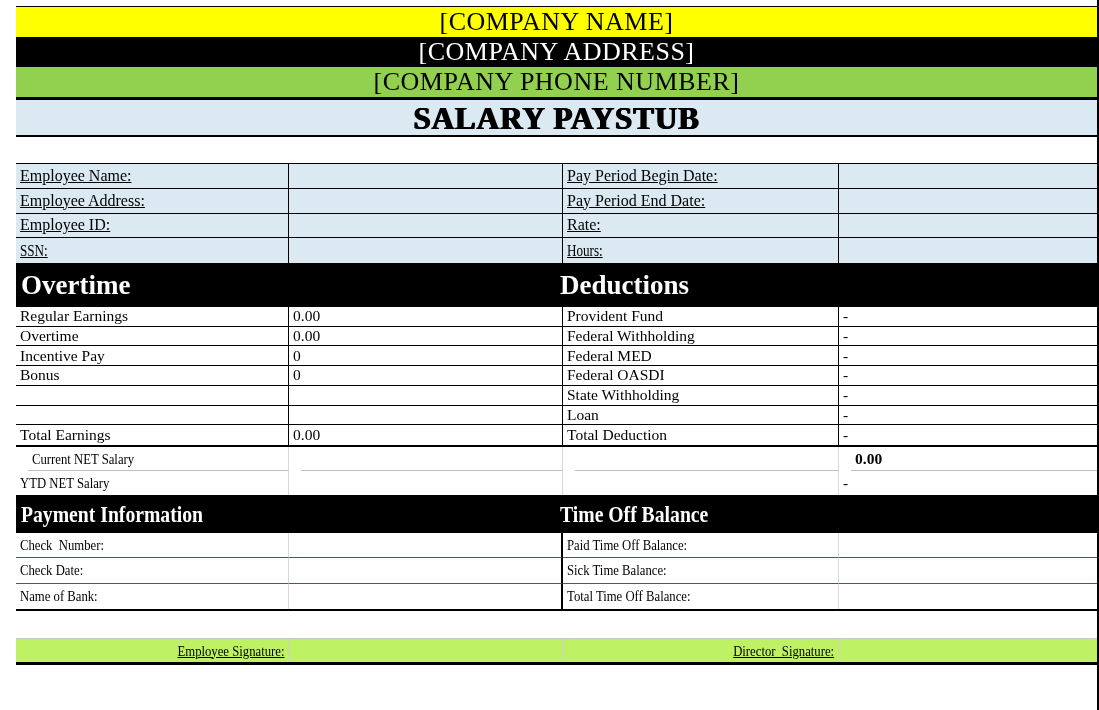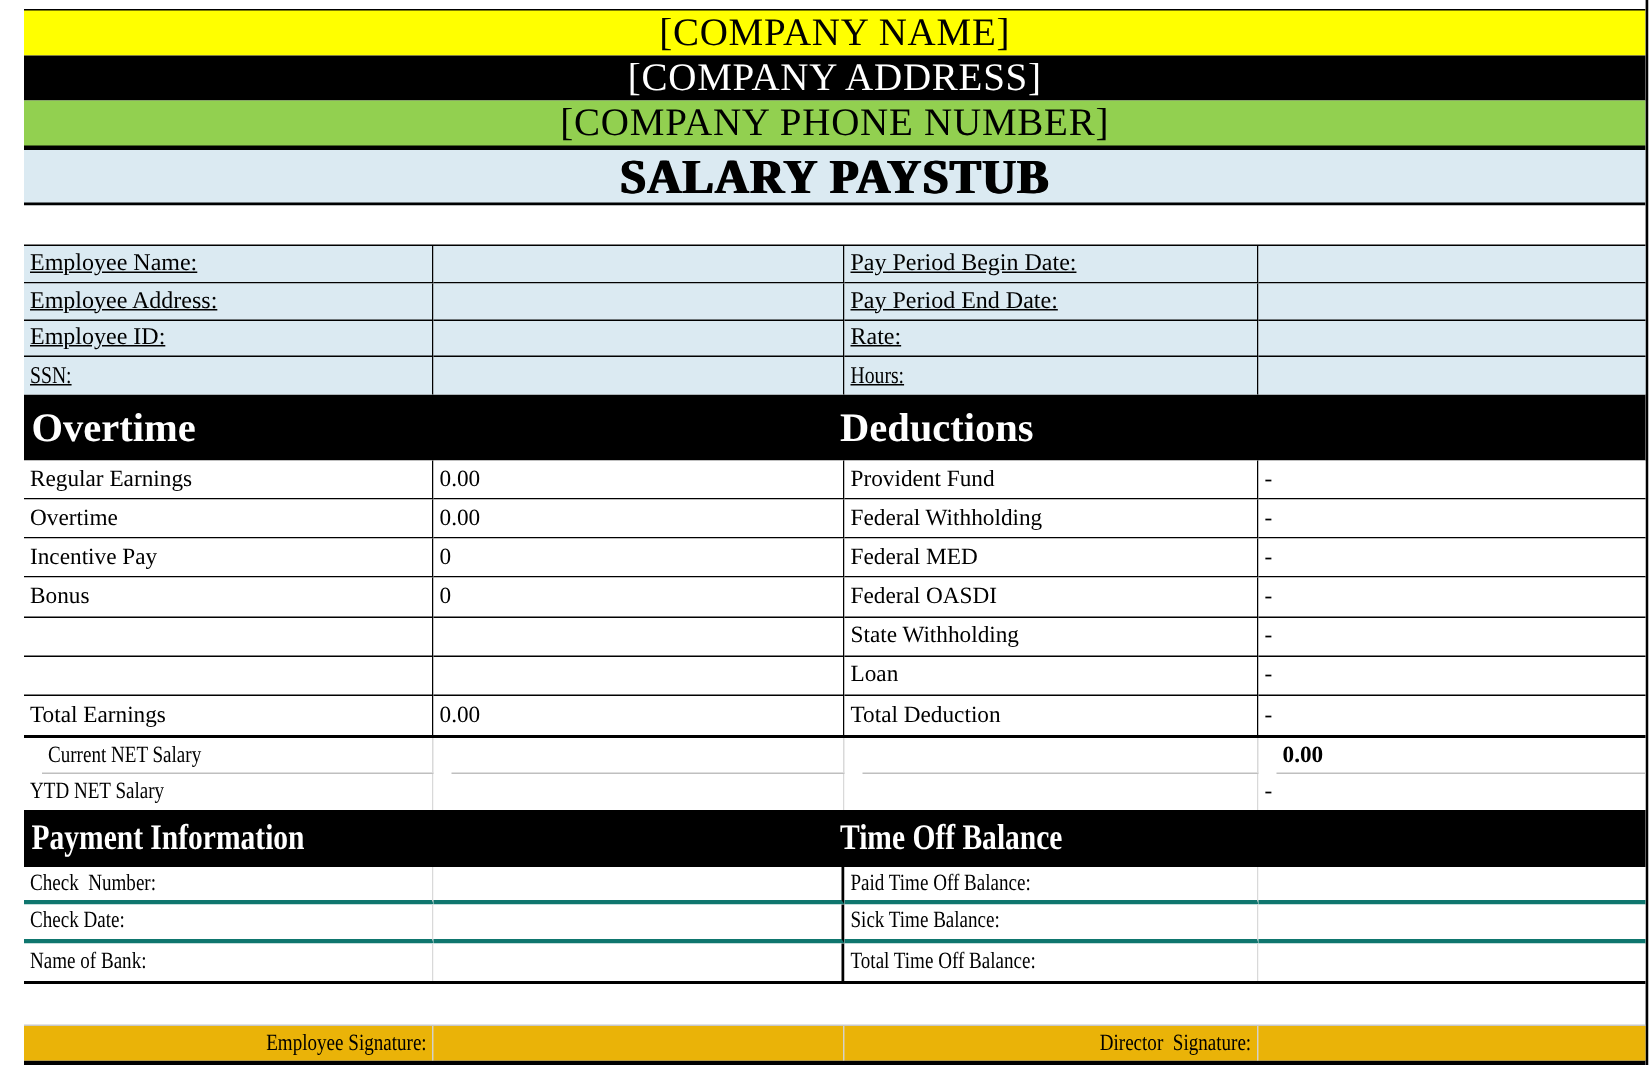--- a/index.html
+++ b/index.html
@@ -49,43 +49,43 @@
   
   .section-band { display: flex; background: #000; color: #fff; }
   .section-band.first { height: 44px; }
   .section-band.second { height: 38px; }
   .section-band .half-left  { width: 547px; display: flex; align-items: center; padding-left: 5px; }
   .section-band .half-right { width: 552px; display: flex; align-items: center; padding-left: 6px; }
   .section-title { font-size: 27px; font-weight: bold; line-height: 1; }
   .section-band.second .section-title { font-size: 24px; }
 
   
-  .main-grid { height: 183px; grid-auto-rows: 1fr; }
+  .main-grid { height: 138px; grid-auto-rows: 1fr; }
   .main-grid .cell { background: #fff; border-bottom: 1px solid #000; font-size: 15.5px; }
   .main-grid .cell.c1, .main-grid .cell.c2, .main-grid .cell.c3 { border-right: 1px solid #000; }
   .main-grid .lastrow { border-bottom: none; }
 
   
   .summary-grid { height: 50px; border-top: 2px solid #000; grid-auto-rows: 1fr; }
   .summary-grid .cell { background: #fff; font-size: 15.5px; }
   .summary-grid .rowA { border-bottom: 1px solid #bfbfbf; margin-left: 12px; }
   .summary-grid .cell.c1, .summary-grid .cell.c2, .summary-grid .cell.c3 { border-right: 1px solid #d9d9d9; }
   .bold-val { font-weight: bold; }
 
   
   .pay-grid { height: 78px; border-bottom: 2px solid #000; grid-auto-rows: 1fr; }
-  .pay-grid .cell { background: #fff; font-size: 15.5px; border-bottom: 3px solid #0f766e; }
+  .pay-grid .cell { background: #fff; font-size: 15.5px; border-bottom: 1px solid #0f766e; }
   .pay-grid .cell.c1, .pay-grid .cell.c3 { border-right: 1px solid #d9d9d9; }
   .pay-grid .cell.c2 { border-right: 2px solid #000; }
   .pay-grid .row3 { border-bottom: none; }
 
   
   .blank-row { height: 28px; background: #fff; border-bottom: 1px solid #c8c8c8; }
   .sig-grid { height: 23px; }
-  .sig-grid .cell { background: #eab308; font-size: 15.5px; }
+  .sig-grid .cell { background: #bef264; font-size: 15.5px; text-decoration: underline; }
   .sig-grid .cell.c1, .sig-grid .cell.c2, .sig-grid .cell.c3 { border-right: 1px solid #d0d0d0; }
   .sig-label { justify-content: flex-end; }
   .bottom-bar { height: 3px; background: #000; }
 
   
   .cond { display: inline-block; transform: scaleX(0.82); transform-origin: 0 50%; white-space: pre; }
   .cond-r { display: inline-block; transform: scaleX(0.82); transform-origin: 100% 50%; white-space: pre; }
 </style>
 </head>
 <body>

